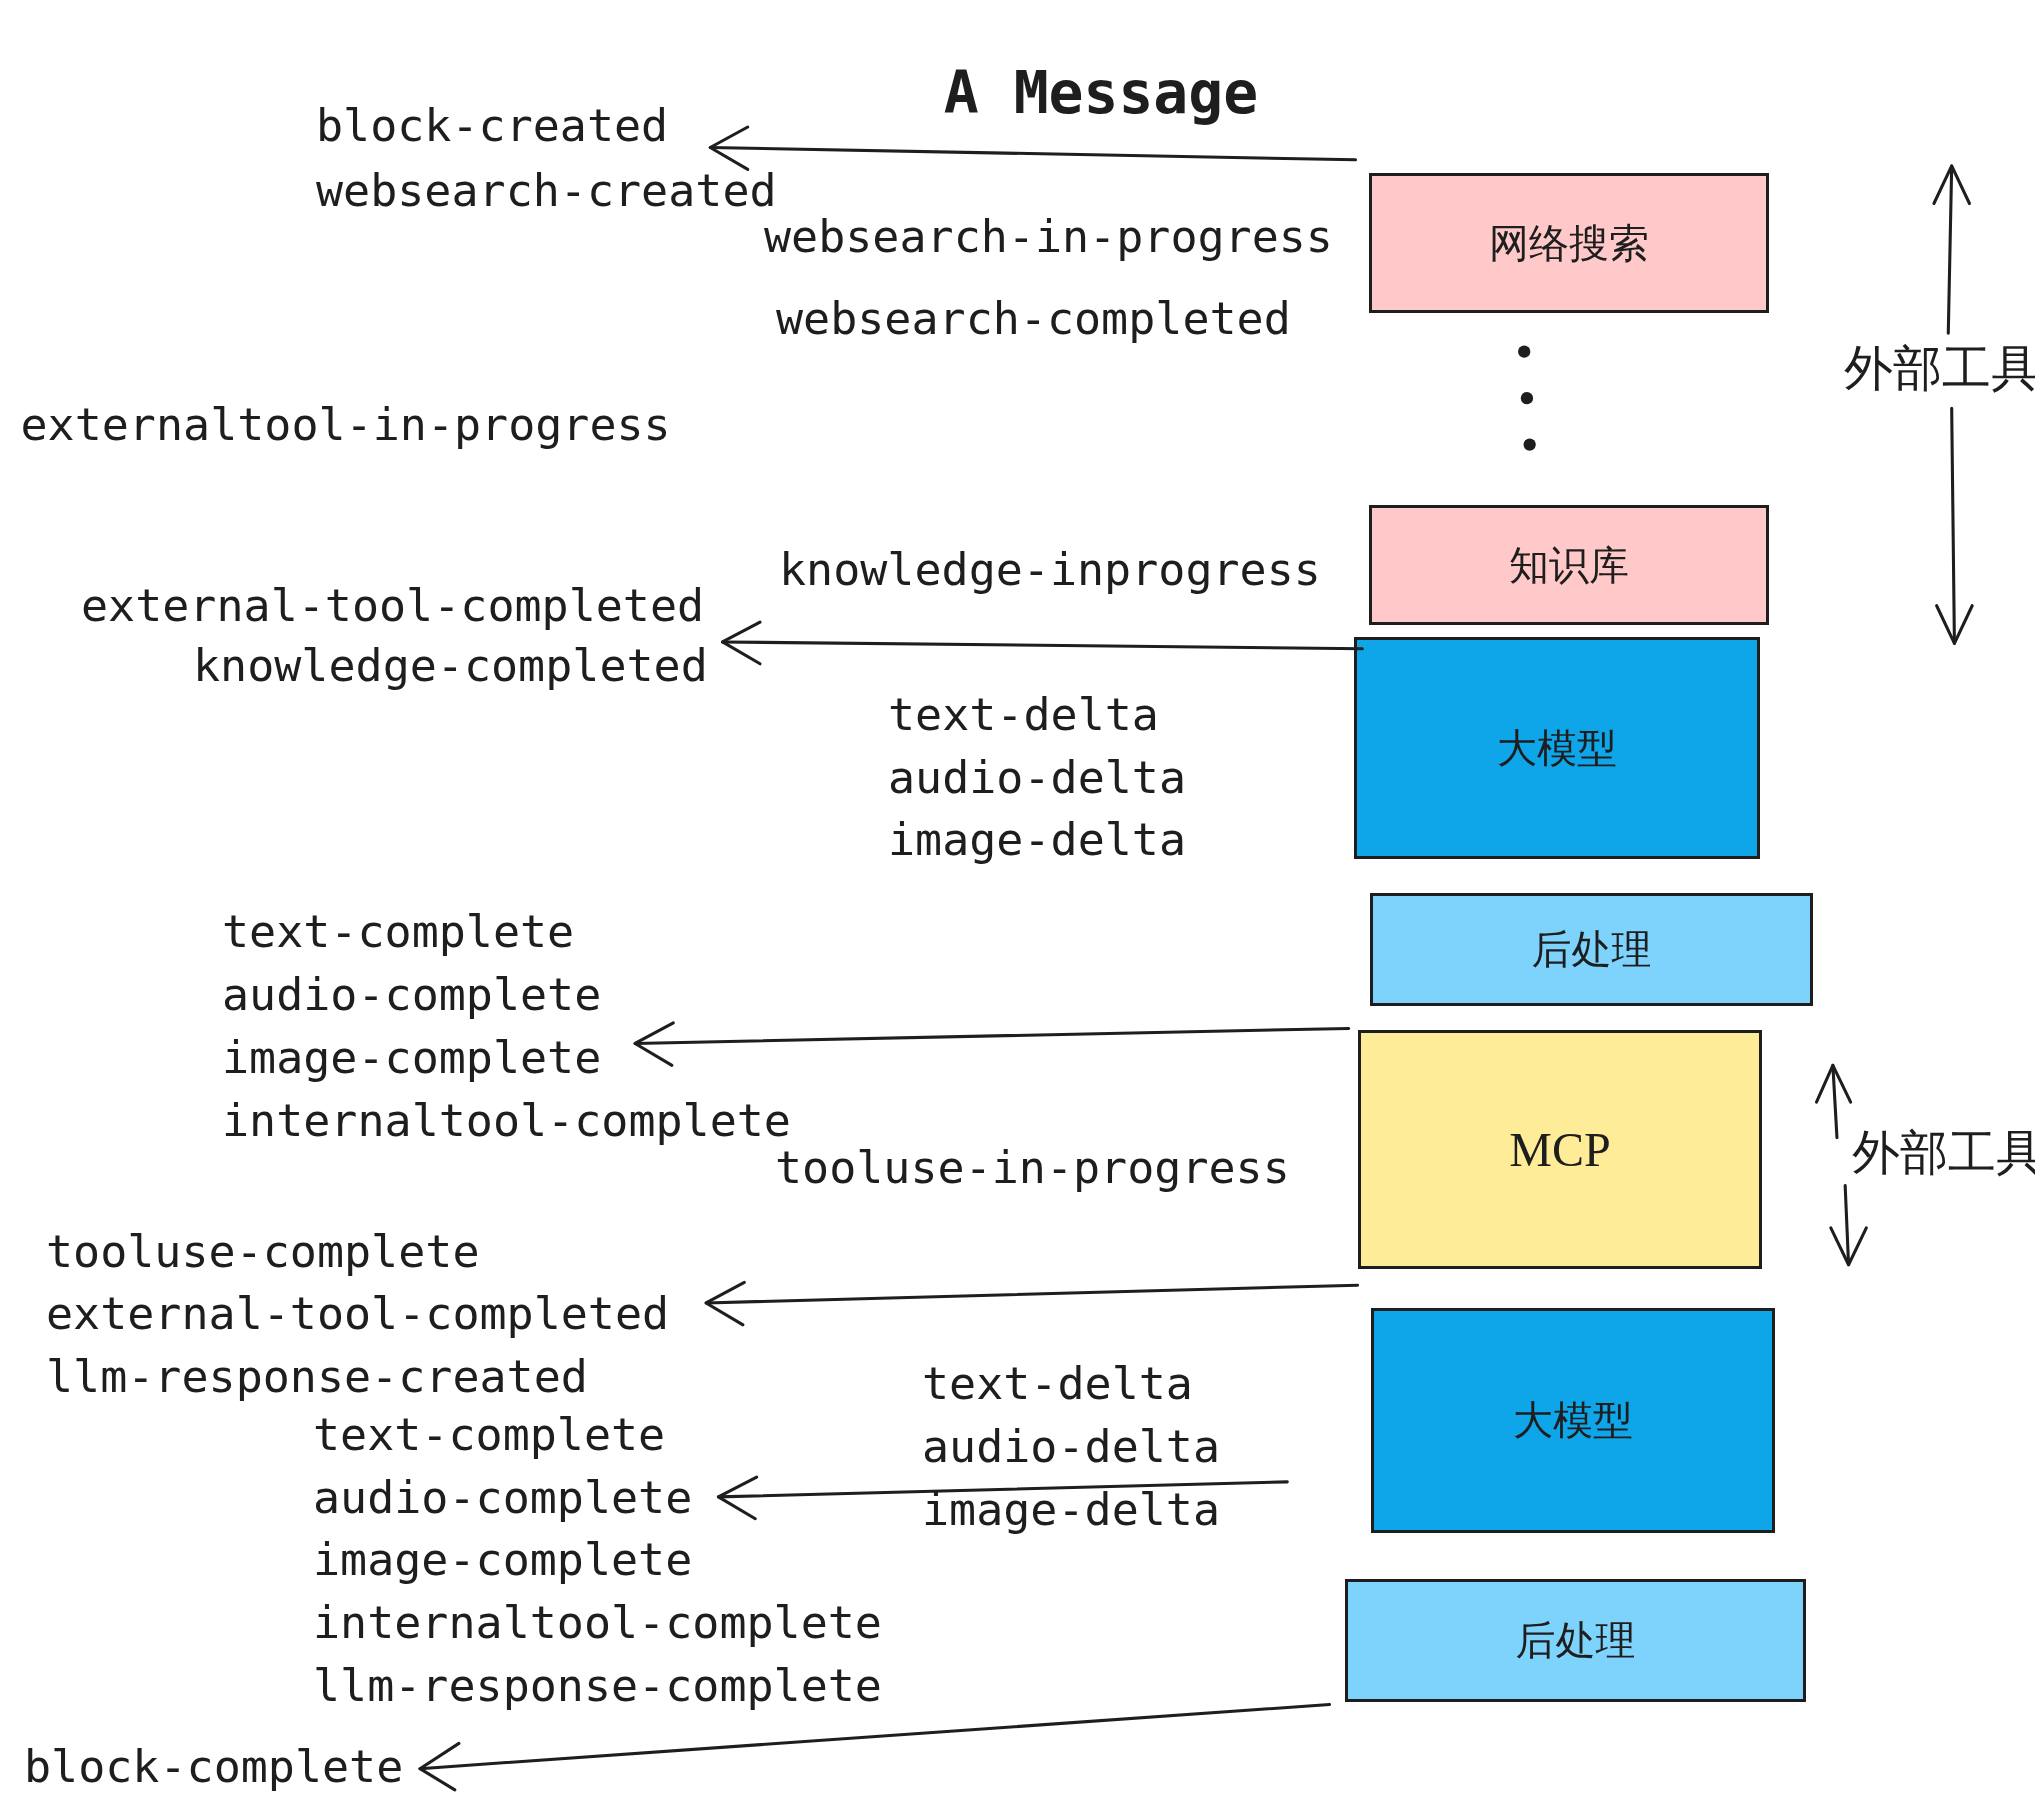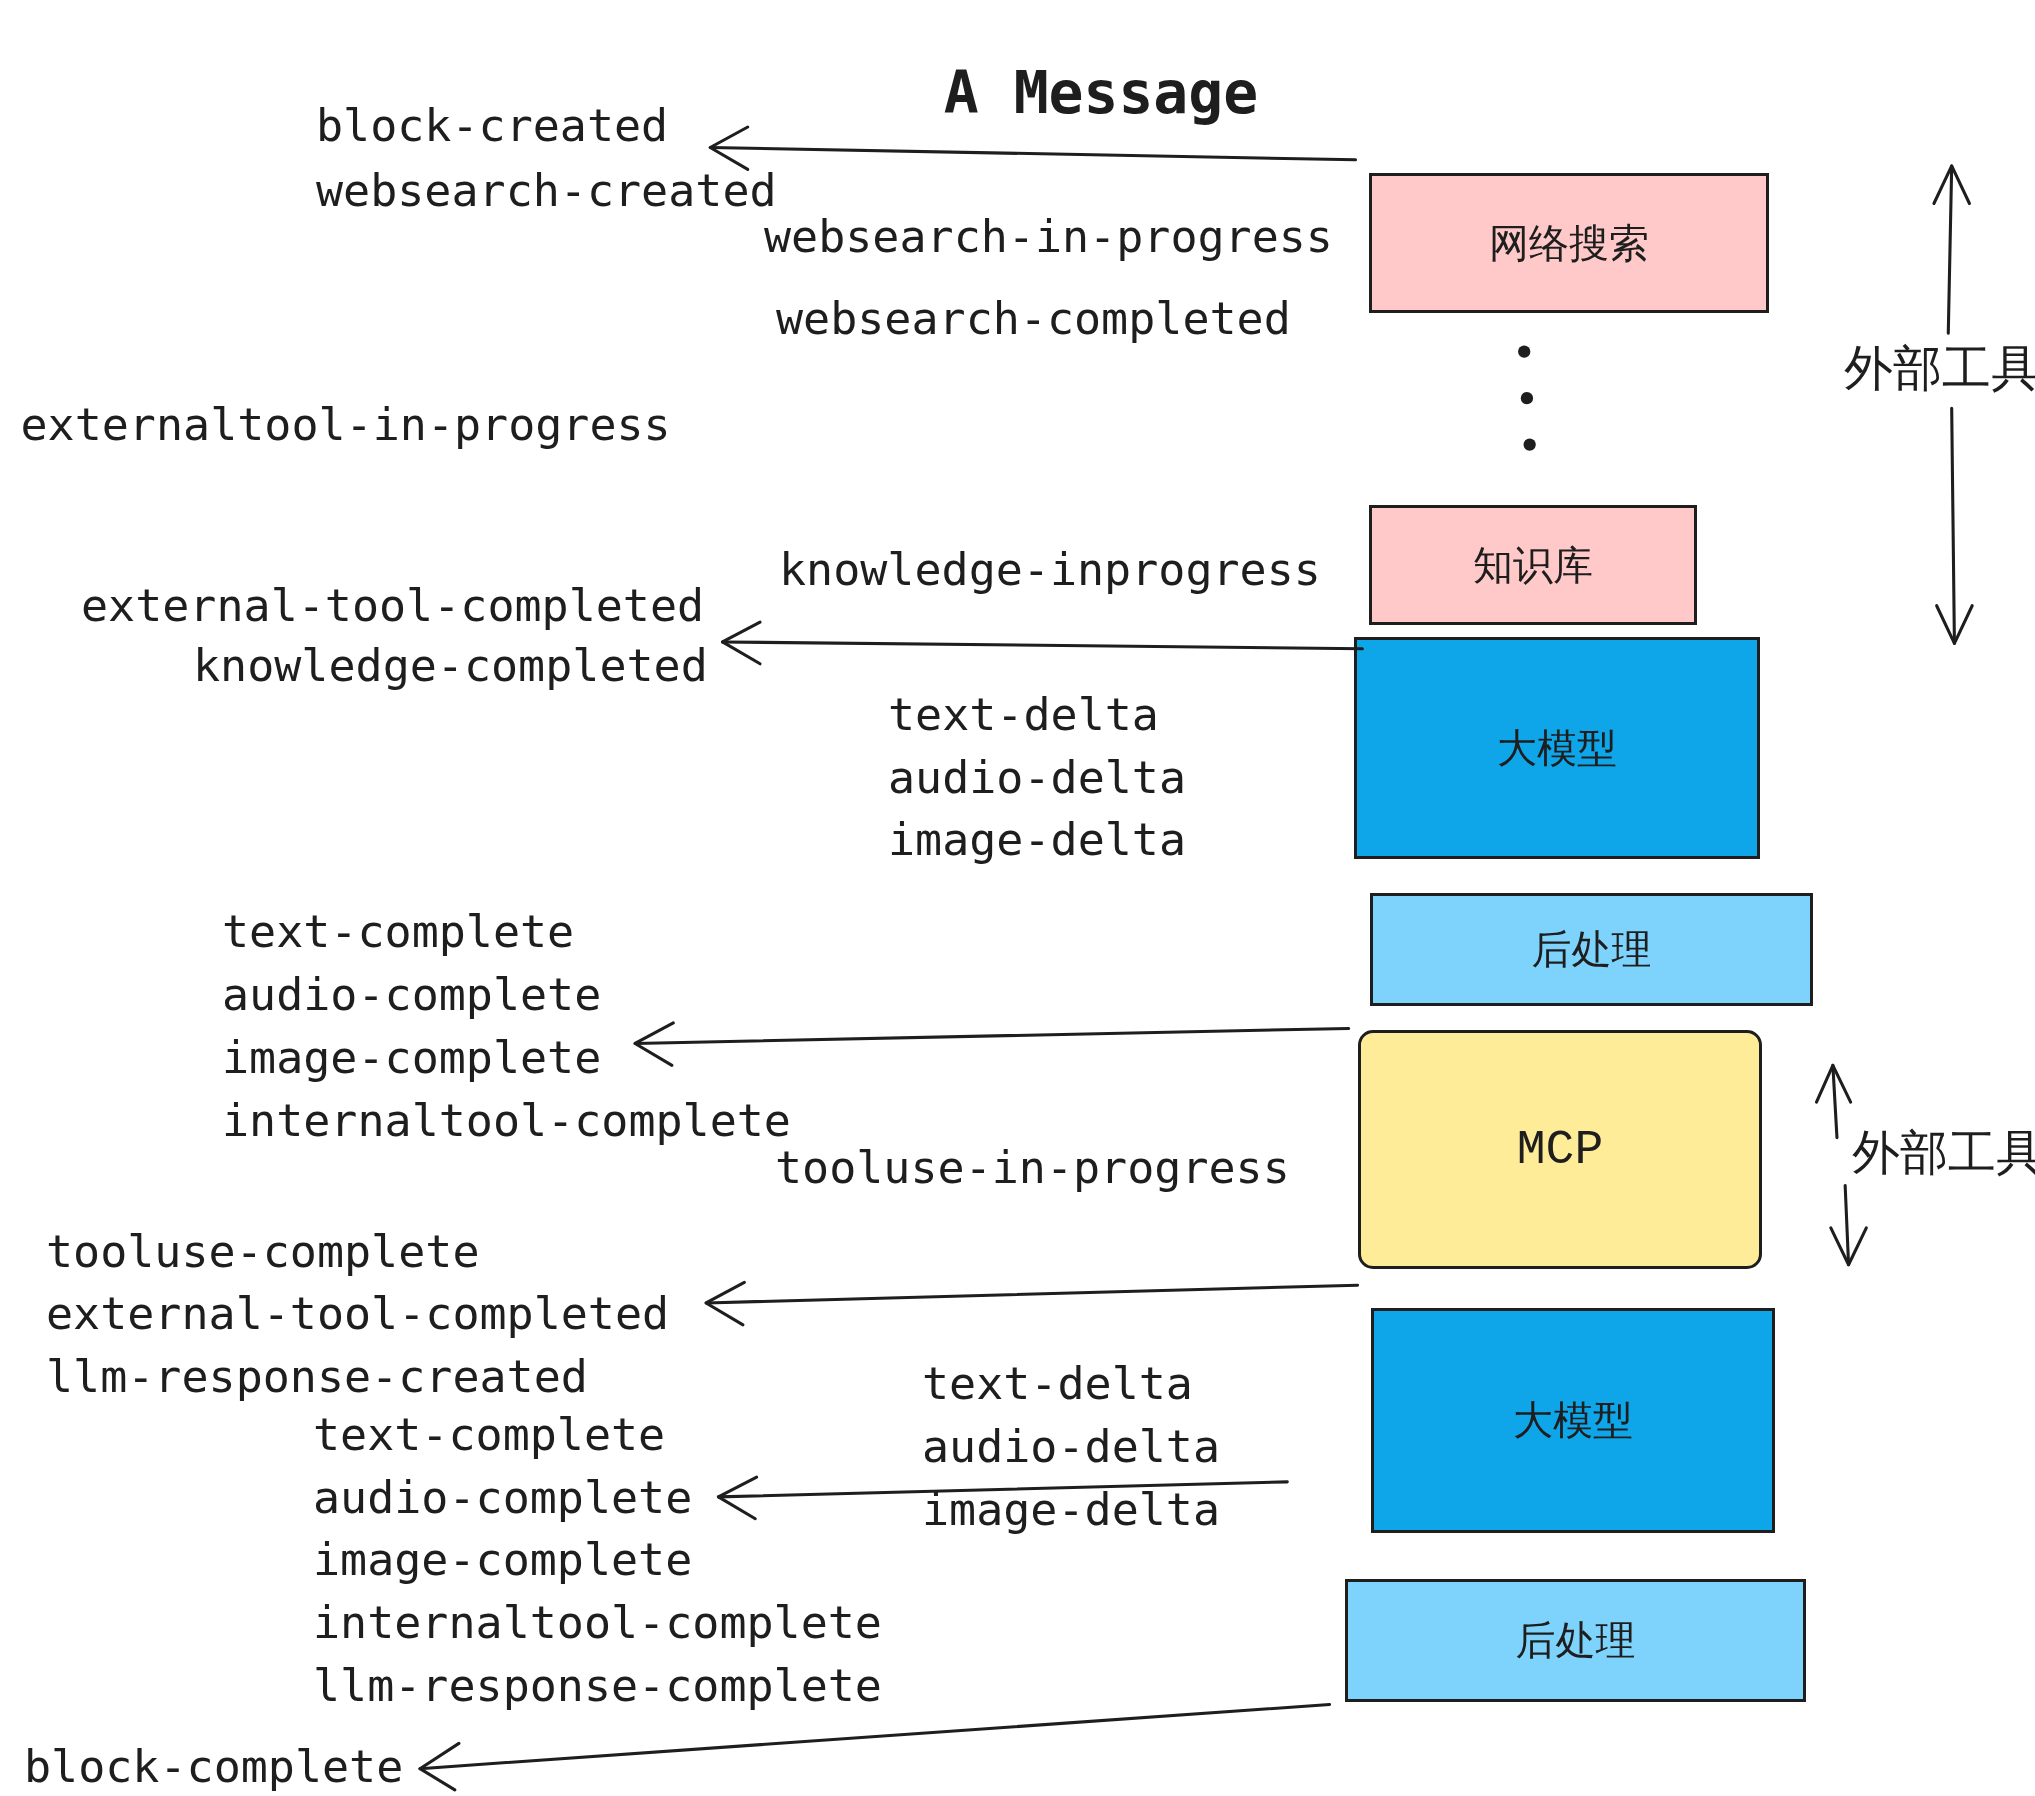--- a/index.html
+++ b/index.html
@@ -16,42 +16,42 @@
     position:absolute;font-size:58px;font-weight:bold;white-space:pre;
     transform:translateX(-50%);
     margin-top:44px;
   }
   .node{
     position:absolute;border:3.4px solid #1e1e1e;box-sizing:border-box;
     display:flex;align-items:center;justify-content:center;
     font-family:"Liberation Sans","DejaVu Sans",sans-serif;
     font-size:40px;color:#1e1e1e;
   }
-  .node.mono{font-family:Liberation Mono, monospace;font-size:48px;border-radius:15px;}
+  .node.mono{font-family:Liberation Serif, serif;font-size:48px;}
   .pink{background:#ffc9c9;}
   .green{background:#0ea5e9;}
   .yellow{background:#ffec99;}
   .white{background:#7dd3fc;}
   .side{
     position:absolute;font-family:"Liberation Sans","DejaVu Sans",sans-serif;
     font-size:49px;color:#1e1e1e;white-space:pre;
   }
   svg.overlay{position:absolute;left:0;top:0;pointer-events:none;}
   svg .stroke{stroke:#1e1e1e;stroke-width:4.5;fill:none;stroke-linecap:round;stroke-linejoin:round;}
   svg .dot{fill:#1e1e1e;stroke:none;}
 </style>
 </head>
 <body>
 
 <div class="title" style="left:1101px;top:15px;">A Message</div>
 
 <div class="node pink" style="left:1369px;top:173px;width:400px;height:140px;">
     <span>网络搜索</span>
   </div>
-<div class="node pink" style="left:1369px;top:505px;width:328px;height:120px;">
+<div class="node pink" style="left:1369px;top:505px;width:400px;height:120px;">
     <span>知识库</span>
   </div>
 <div class="node green" style="left:1354px;top:637px;width:406px;height:222px;">
     <span>大模型</span>
   </div>
 <div class="node white" style="left:1370px;top:893px;width:443px;height:113px;">
     <span>后处理</span>
   </div>
 <div class="node yellow mono" style="left:1358px;top:1030px;width:404px;height:239px;">
     <span>MCP</span>

